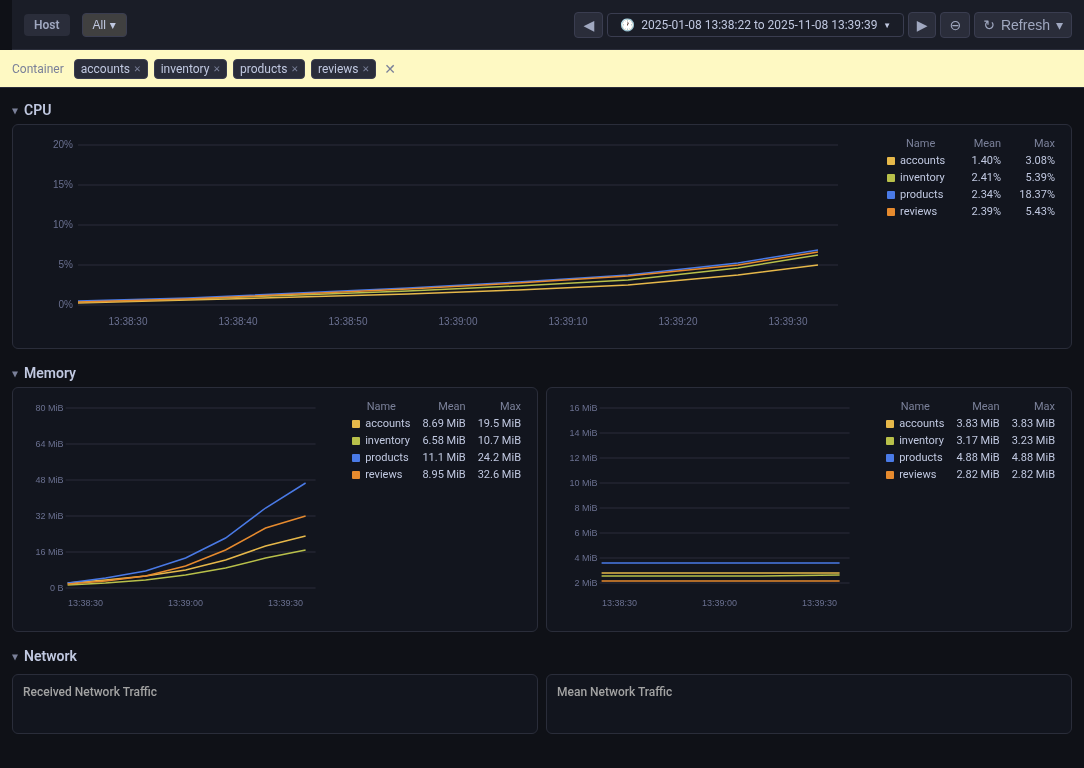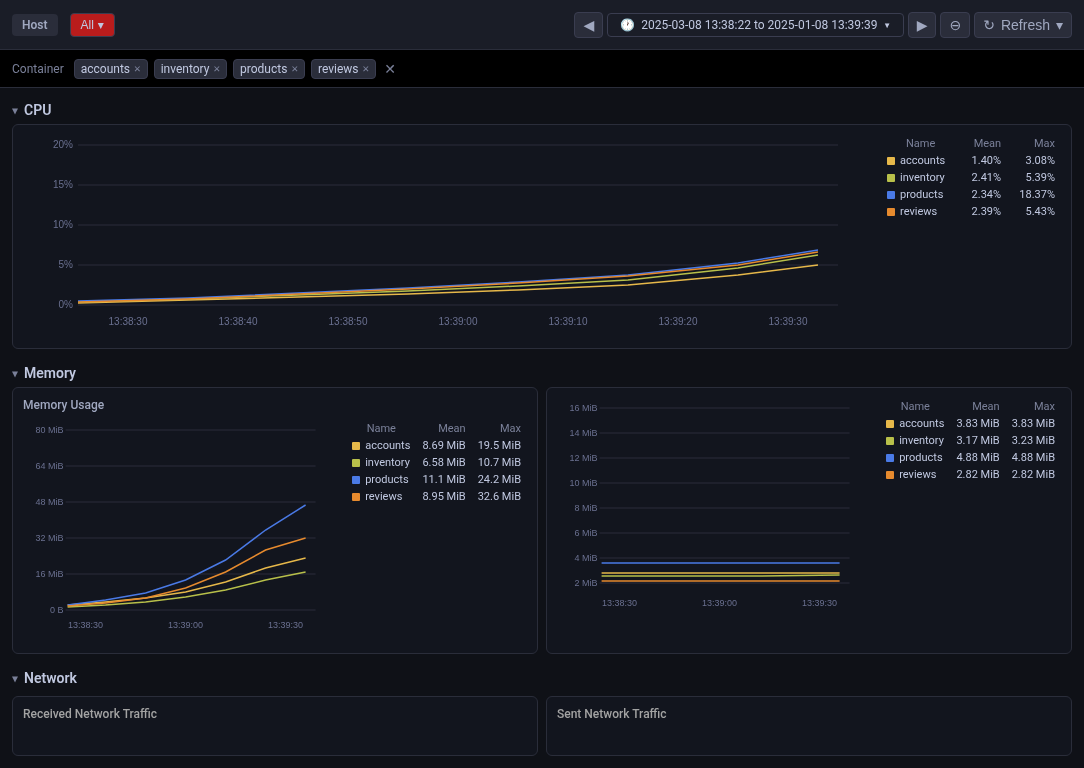--- a/index.html
+++ b/index.html
@@ -13,31 +13,32 @@
     }
     
     .header {
       display: flex;
       align-items: center;
       background: #1a1d27;
       border-bottom: 1px solid #2a2d3a;
       padding: 8px 12px;
       gap: 12px;
       height: 50px;
+      margin-left: 12px;
     }
     .host-badge {
       background: #2a2d3a;
       color: #a0a8c0;
       padding: 4px 10px;
       border-radius: 4px;
       font-size: 12px;
       font-weight: 600;
     }
     .all-btn {
-      background: #b91c1c;
+      background: #404040;
       color: #c0c8e0;
       border: 1px solid #3a3d50;
       border-radius: 4px;
       padding: 4px 10px;
       cursor: pointer;
       display: flex;
       align-items: center;
       gap: 4px;
       font-size: 12px;
     }
@@ -86,21 +87,21 @@
       display: flex;
       align-items: center;
       gap: 6px;
       font-size: 13px;
       font-weight: 500;
     }
     
     .filter-bar {
       display: flex;
       align-items: center;
-      background: #000000;
+      background: #fef9c3;
       padding: 6px 12px;
       gap: 6px;
       border-bottom: 1px solid #2a2d3a;
       height: 38px;
     }
     .filter-label {
       color: #7a8099;
       font-size: 12px;
       margin-right: 4px;
     }
@@ -248,21 +249,21 @@
 <div class="header">
   <span class="host-badge">Host</span>
   <button class="all-btn">
     <span>All</span>
     <span>▾</span>
   </button>
   <div class="time-nav">
     <button>◀</button>
     <div class="time-range">
       <span>🕐</span>
-      <span>2025-03-08 13:38:22 to 2025-01-08 13:39:39</span>
+      <span>2025-01-08 13:38:22 to 2025-11-08 13:39:39</span>
       <span>▾</span>
     </div>
     <button>▶</button>
     <button class="zoom-btn">⊖</button>
     <button class="refresh-btn">
       <span>↻</span>
       <span>Refresh</span>
       <span>▾</span>
     </button>
   </div>
@@ -390,21 +391,20 @@
   </div>
 
   <div class="section">
     <div class="section-header">
       <span class="section-chevron">▼</span>
       <span>Memory</span>
     </div>
     <div class="charts-grid-2">
 
       <div class="chart-panel">
-        <div class="chart-title">Memory Usage</div>
         <div class="chart-area">
           <div class="chart-svg-wrapper">
             <svg width="100%" height="220" viewBox="0 0 290 220">
               <line x1="40" y1="10" x2="290" y2="10" stroke="#2a2d3a" stroke-width="1"></line>
               <line x1="40" y1="46" x2="290" y2="46" stroke="#2a2d3a" stroke-width="1"></line>
               <line x1="40" y1="82" x2="290" y2="82" stroke="#2a2d3a" stroke-width="1"></line>
               <line x1="40" y1="118" x2="290" y2="118" stroke="#2a2d3a" stroke-width="1"></line>
               <line x1="40" y1="154" x2="290" y2="154" stroke="#2a2d3a" stroke-width="1"></line>
               <line x1="40" y1="190" x2="290" y2="190" stroke="#2a2d3a" stroke-width="1"></line>
               <text x="38" y="13" text-anchor="end" fill="#6a7090" font-size="9">80 MiB</text>
@@ -576,18 +576,18 @@
   <div class="section">
     <div class="section-header">
       <span class="section-chevron">▼</span>
       <span>Network</span>
     </div>
     <div class="network-panels">
       <div class="network-panel">
         <div class="network-panel-title">Received Network Traffic</div>
       </div>
       <div class="network-panel">
-        <div class="network-panel-title">Sent Network Traffic</div>
+        <div class="network-panel-title">Mean Network Traffic</div>
       </div>
     </div>
   </div>
 
 </div>
 
 </body></html>

